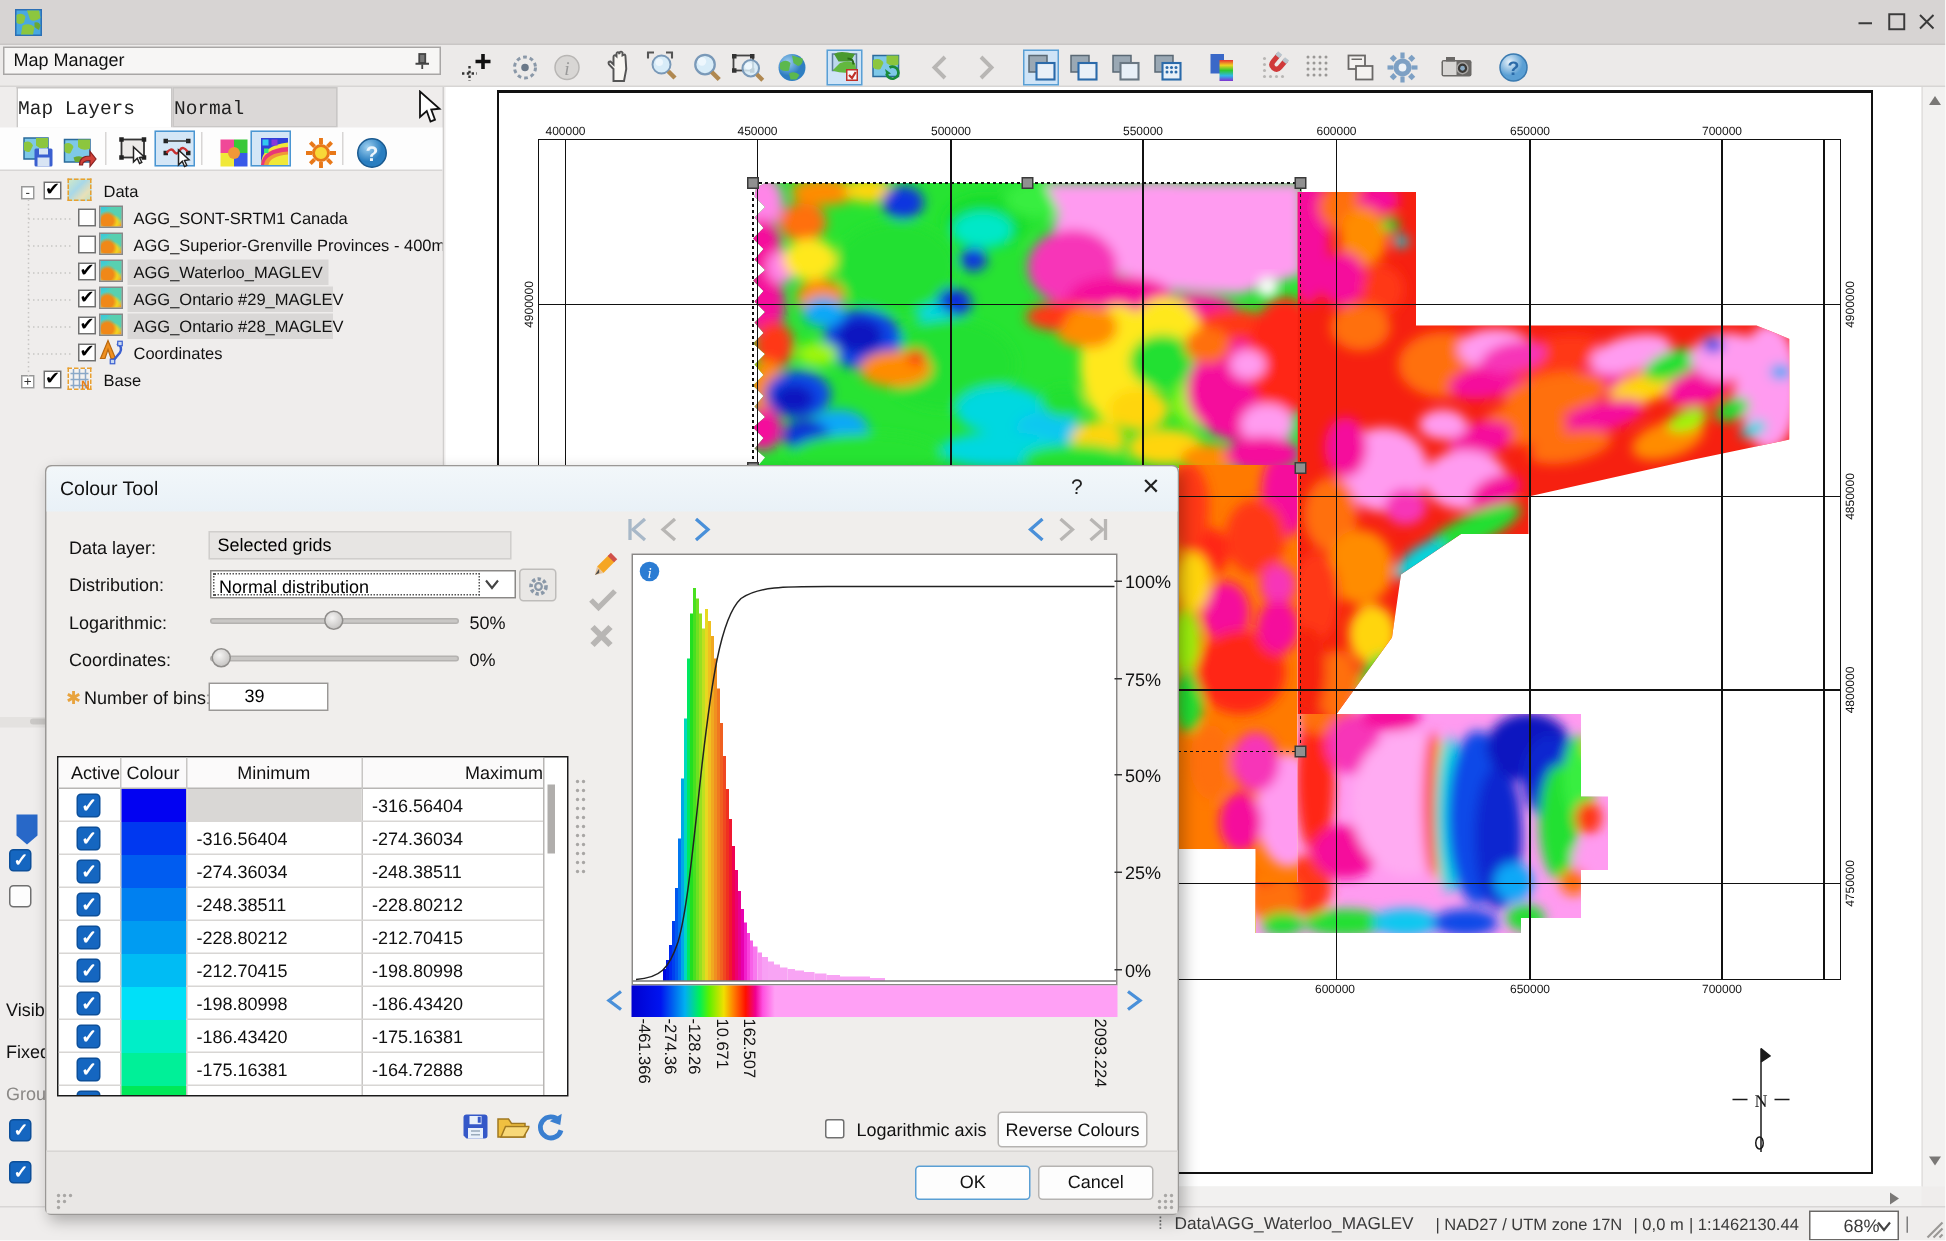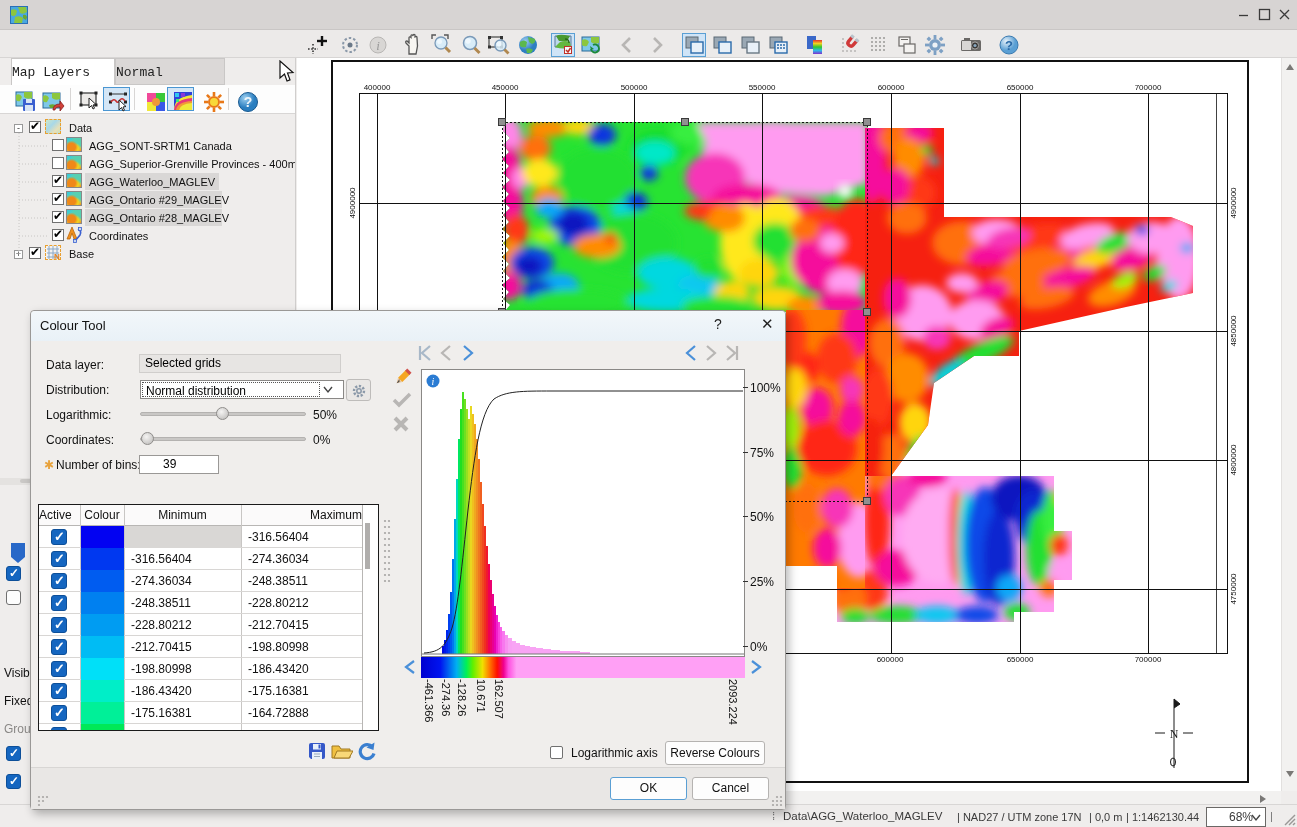--- a/index.html
+++ b/index.html
@@ -72,20 +72,27 @@
   <div class="abs" id="titletext">Demo-SOnt1.map</div>
   <svg class="abs" style="left:1238px;top:8px" width="52" height="14" viewBox="0 0 52 14">
       <g stroke="#3a3a3a" stroke-width="1.3" fill="none">
         <line x1="1" y1="7.5" x2="10" y2="7.5"></line>
         <rect x="21.5" y="1.5" width="10" height="10"></rect>
         <path d="M42,2 L51,11 M51,2 L42,11"></path>
       </g>
     </svg>
 
   <div class="abs" id="toolrow">
+    <div class="abs" id="mmhead">Map Manager<svg style="position:absolute;right:6px;top:3px" width="11" height="12" viewBox="0 0 11 12">
+          <g stroke="#444" stroke-width="1.2" fill="none">
+            <rect x="3.5" y="1" width="4" height="6" fill="#777"></rect>
+            <line x1="1" y1="7.5" x2="10" y2="7.5"></line>
+            <line x1="5.5" y1="8" x2="5.5" y2="11"></line>
+          </g>
+        </svg></div>
 
     <svg class="tbtn" style="left:306px" width="24" height="24" viewBox="0 0 24 24">
         <g stroke="#333" stroke-width="1.6" stroke-dasharray="1.6,1.6">
           <line x1="7" y1="11" x2="7" y2="21"></line>
           <line x1="2" y1="16" x2="12" y2="16"></line>
         </g>
         <g stroke="#111" stroke-width="2.4">
           <line x1="16" y1="3" x2="16" y2="13"></line>
           <line x1="11" y1="8" x2="21" y2="8"></line>
         </g>
@@ -938,21 +945,21 @@
       <span style="position:absolute;left:14px;top:0;transform:rotate(90deg);transform-origin:0 0;white-space:nowrap">-461.366</span>
       <span style="position:absolute;left:31px;top:0;transform:rotate(90deg);transform-origin:0 0;white-space:nowrap">-274.36</span>
       <span style="position:absolute;left:47px;top:0;transform:rotate(90deg);transform-origin:0 0;white-space:nowrap">-128.26</span>
       <span style="position:absolute;left:66px;top:0;transform:rotate(90deg);transform-origin:0 0;white-space:nowrap">10.671</span>
       <span style="position:absolute;left:84px;top:0;transform:rotate(90deg);transform-origin:0 0;white-space:nowrap">162.507</span>
       <span style="position:absolute;left:318px;top:0;transform:rotate(90deg);transform-origin:0 0;white-space:nowrap">2093.224</span>
     </div>
 
     <div id="ctable">
         <div style="position:absolute;left:0;top:0;width:323px;height:21px;background:#fbfafa;border-bottom:1px solid #b8b6b4"></div>
-        <div style="position:absolute;left:0px;top:3px;width:41px;text-align:left;font-size:12px;color:#111">Active</div>
+        <div style="position:absolute;left:0px;top:3px;width:41px;text-align:right;font-size:12px;color:#111">Active</div>
         <div style="position:absolute;left:41px;top:3px;width:44px;text-align:center;font-size:12px;color:#111">Colour</div>
         <div style="position:absolute;left:85px;top:3px;width:117px;text-align:center;font-size:12px;color:#111">Minimum</div>
         <div style="position:absolute;left:202px;top:3px;width:121px;text-align:right;font-size:12px;color:#111">Maximum</div>
         <div style="position:absolute;left:41px;top:0;width:1px;height:226px;background:#c8c6c4"></div>
         <div style="position:absolute;left:85px;top:0;width:1px;height:226px;background:#c8c6c4"></div>
         <div style="position:absolute;left:202px;top:0;width:1px;height:226px;background:#c8c6c4"></div>
         <div style="position:absolute;left:323px;top:0;width:1px;height:226px;background:#b8b6b4"></div>
         <div style="position:absolute;left:0;top:21px;width:323px;height:22px;border-bottom:1px solid #d8d6d4"></div>
         <div class="cbb" style="left:12px;top:24px"></div>
         <div style="position:absolute;left:42px;top:21px;width:43px;height:22px;background:#0202f2"></div>

